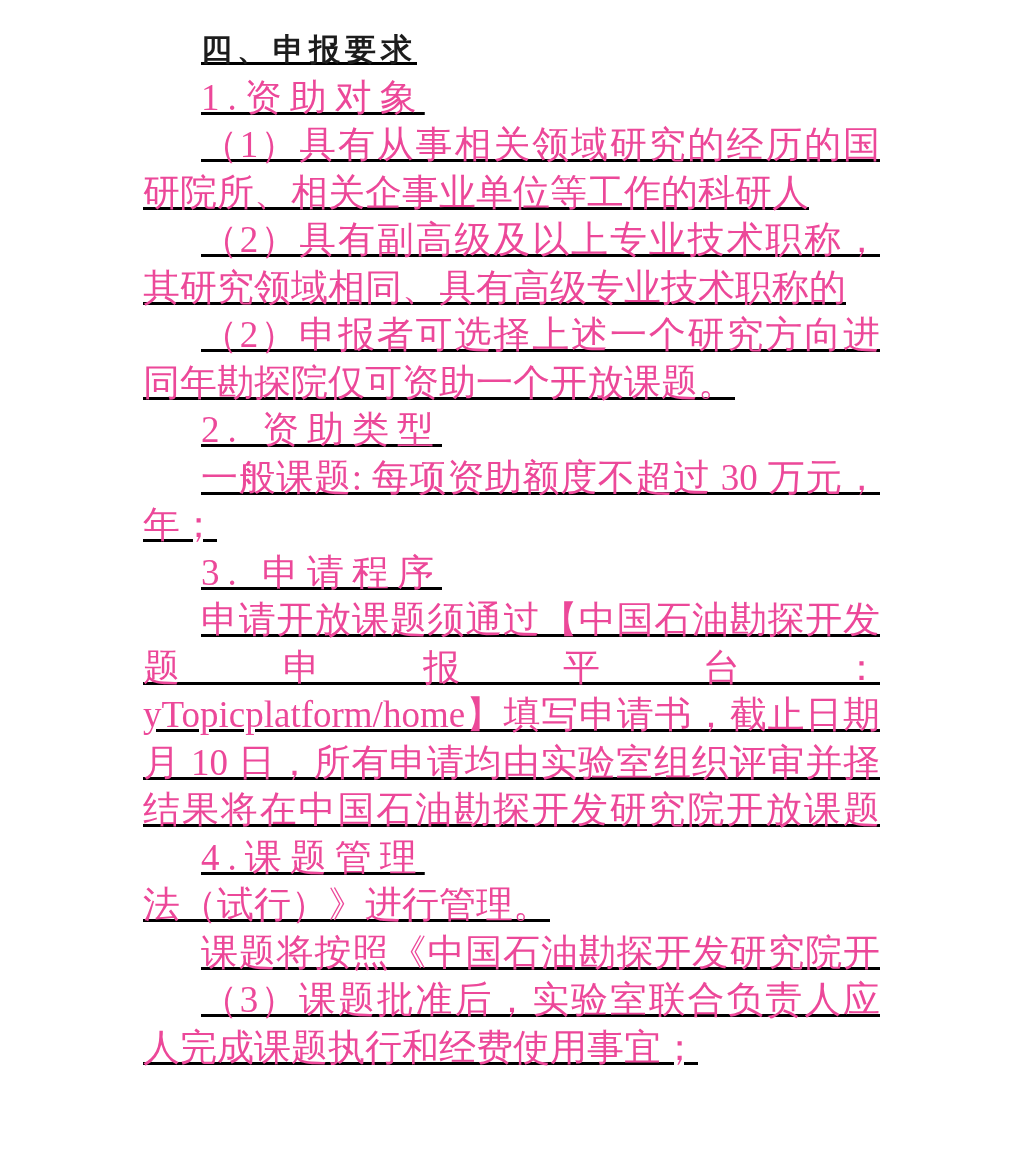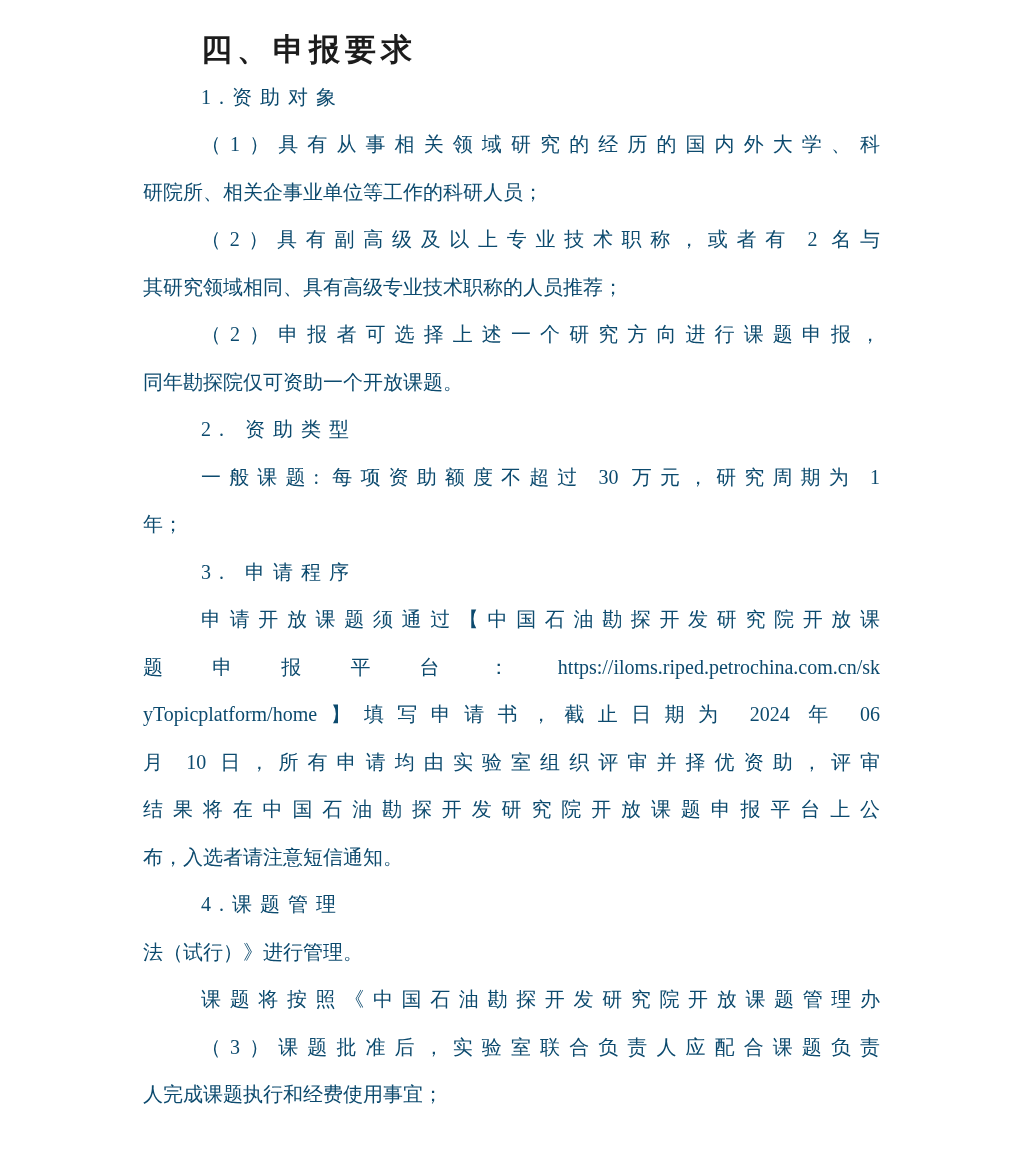--- a/index.html
+++ b/index.html
@@ -12,26 +12,27 @@
     width: 1024px;
     height: 1163px;
     background: #ffffff;
     overflow: hidden;
     box-sizing: border-box;
     padding: 26px 144px 0 143px;
     font-family: "Liberation Serif", "DejaVu Serif", serif;
   }
   .doc {
     width: 737px;
+    text-decoration: underline;
   }
   .line {
-    font-size: 20px;
+    font-size: 37px;
     line-height: 47.5px;
     height: 47.5px;
-    color: #0c4a6e;
+    color: #ec4899;
     white-space: normal;
     overflow: hidden;
   }
   
   .indent {
     padding-left: 58px;
   }
   
   .fill {
     text-align: justify;
@@ -81,21 +82,20 @@
     <div class="line indent fill">一般课题: 每项资助额度不超过 30 万元，研究周期为 1</div>
     <div class="line">年；</div>
 
     <div class="line indent subhead gap">3. 申请程序</div>
 
     <div class="line indent fill">申请开放课题须通过【中国石油勘探开发研究院开放课</div>
     <div class="line fill">题申报平台：https://iloms.riped.petrochina.com.cn/sk</div>
     <div class="line fill">yTopicplatform/home】填写申请书，截止日期为 2024 年 06</div>
     <div class="line fill">月 10 日，所有申请均由实验室组织评审并择优资助，评审</div>
     <div class="line fill">结果将在中国石油勘探开发研究院开放课题申报平台上公</div>
-    <div class="line">布，入选者请注意短信通知。</div>
 
     <div class="line indent subhead">4.课题管理</div>
 
     <div class="line">法（试行）》进行管理。</div>
     <div class="line indent fill">课题将按照《中国石油勘探开发研究院开放课题管理办</div>
 
     <div class="line indent fill">（3）课题批准后，实验室联合负责人应配合课题负责</div>
     <div class="line">人完成课题执行和经费使用事宜；</div>
 
   </div>

